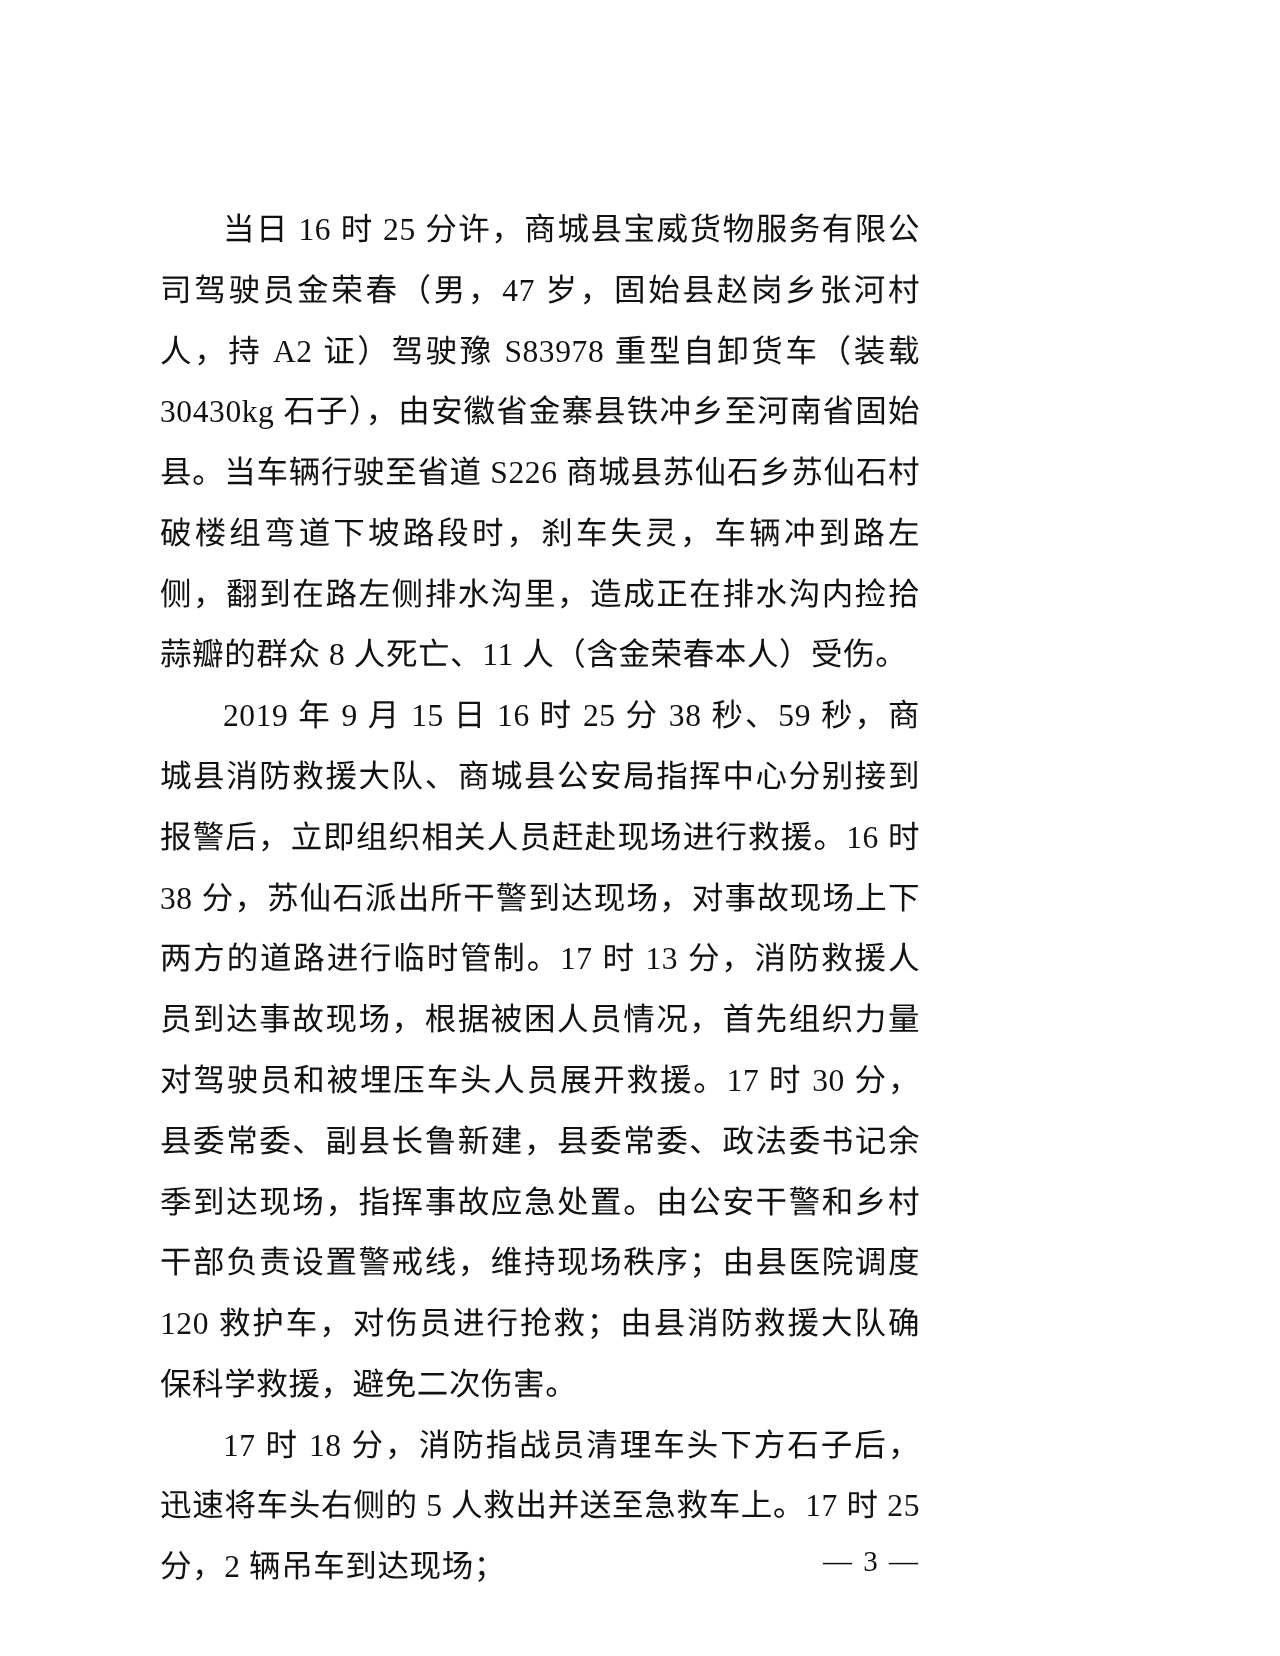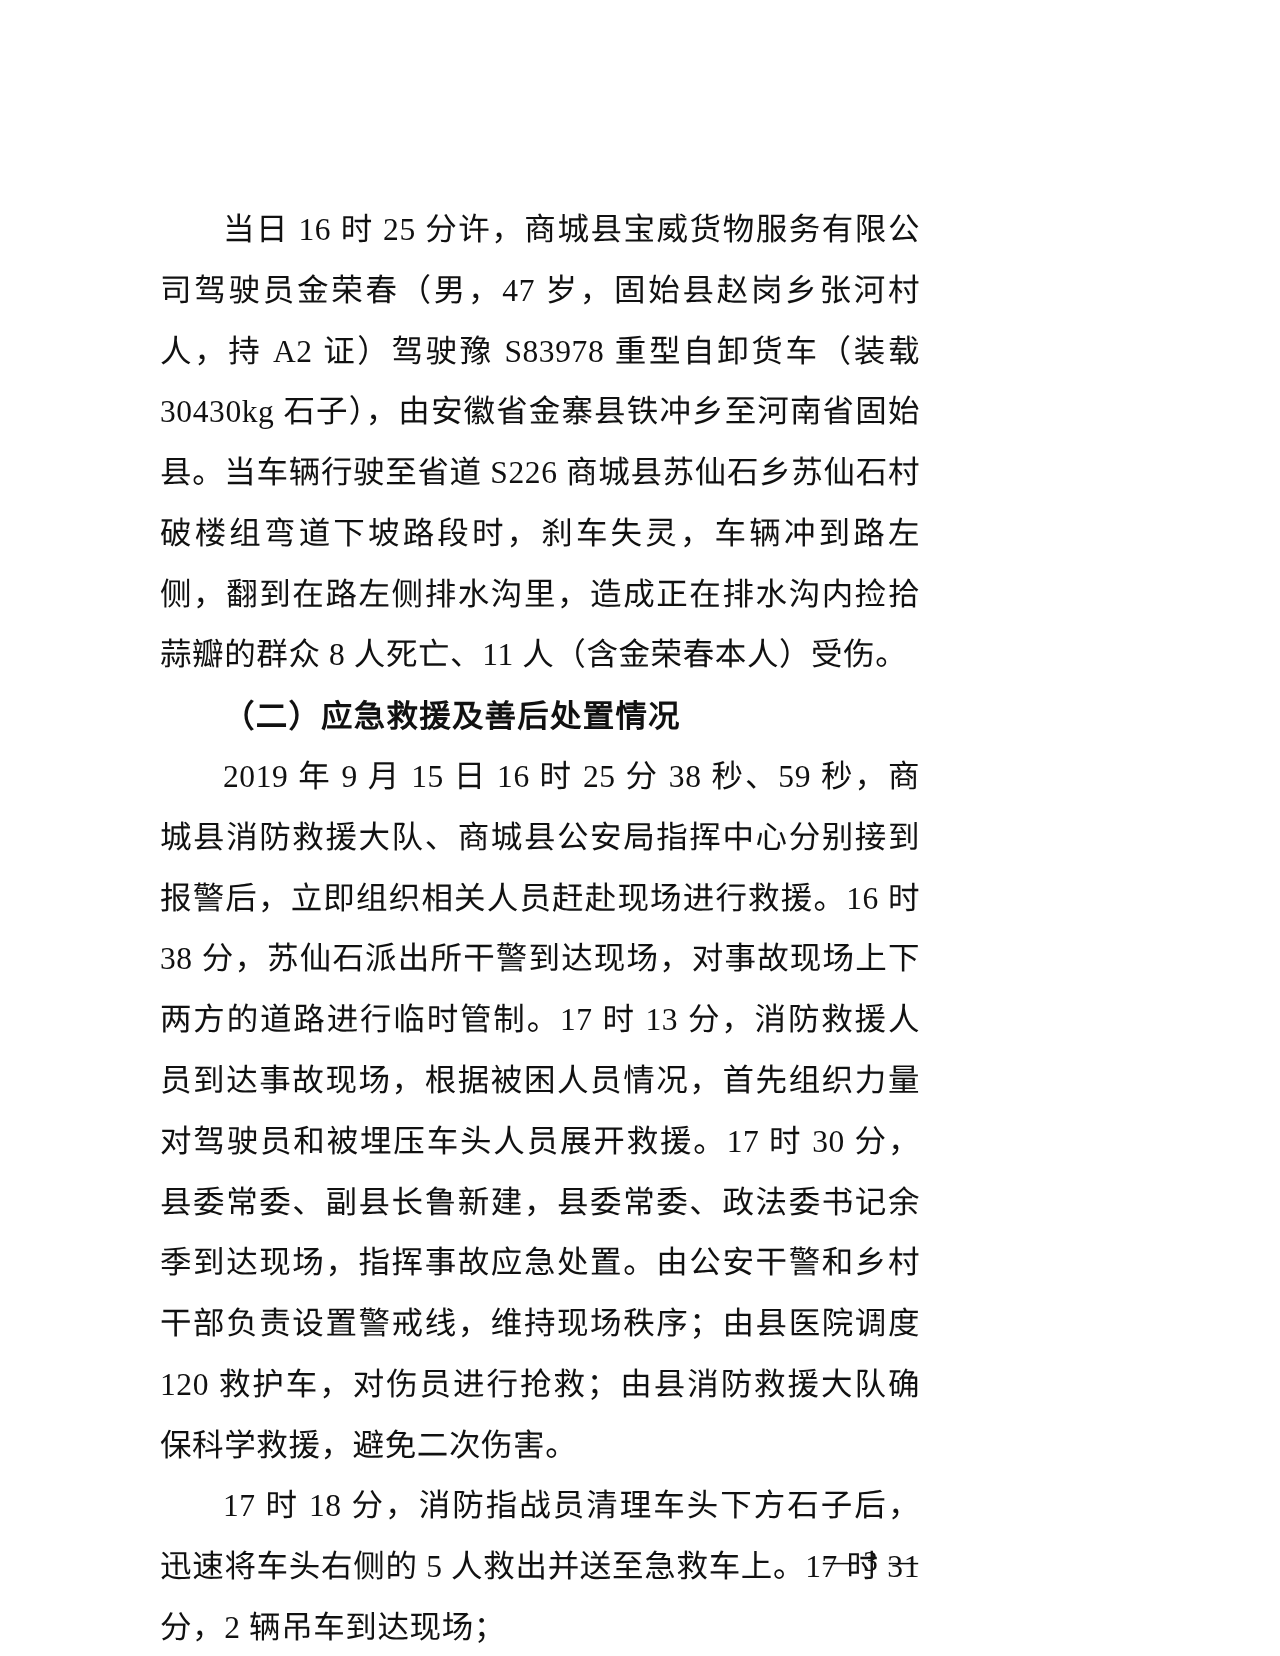--- a/index.html
+++ b/index.html
@@ -48,18 +48,17 @@
     letter-spacing: 2px;
     color: #111111;
   }
 </style>
 </head>
 <body>
 
 <div class="page">
   <div class="doc-body">
     <p class="para">当日 16 时 25 分许，商城县宝威货物服务有限公司驾驶员金荣春（男，47 岁，固始县赵岗乡张河村人，持 A2 证）驾驶豫 S83978 重型自卸货车（装载 30430kg 石子），由安徽省金寨县铁冲乡至河南省固始县。当车辆行驶至省道 S226 商城县苏仙石乡苏仙石村破楼组弯道下坡路段时，刹车失灵，车辆冲到路左侧，翻到在路左侧排水沟里，造成正在排水沟内捡拾蒜瓣的群众 8 人死亡、11 人（含金荣春本人）受伤。</p>
-    <p class="heading">（二）应急救援及善后处置情况</p>
     <p class="para">2019 年 9 月 15 日 16 时 25 分 38 秒、59 秒，商城县消防救援大队、商城县公安局指挥中心分别接到报警后，立即组织相关人员赶赴现场进行救援。16 时 38 分，苏仙石派出所干警到达现场，对事故现场上下两方的道路进行临时管制。17 时 13 分，消防救援人员到达事故现场，根据被困人员情况，首先组织力量对驾驶员和被埋压车头人员展开救援。17 时 30 分，县委常委、副县长鲁新建，县委常委、政法委书记余季到达现场，指挥事故应急处置。由公安干警和乡村干部负责设置警戒线，维持现场秩序；由县医院调度 120 救护车，对伤员进行抢救；由县消防救援大队确保科学救援，避免二次伤害。</p>
-    <p class="para">17 时 18 分，消防指战员清理车头下方石子后，迅速将车头右侧的 5 人救出并送至急救车上。17 时 31 分，2 辆吊车到达现场；</p>
+    <p class="para">17 时 18 分，消防指战员清理车头下方石子后，迅速将车头右侧的 5 人救出并送至急救车上。17 时 25 分，2 辆吊车到达现场；</p>
   </div>
   <div class="page-number">— 3 —</div>
 </div>
 
 </body></html>

